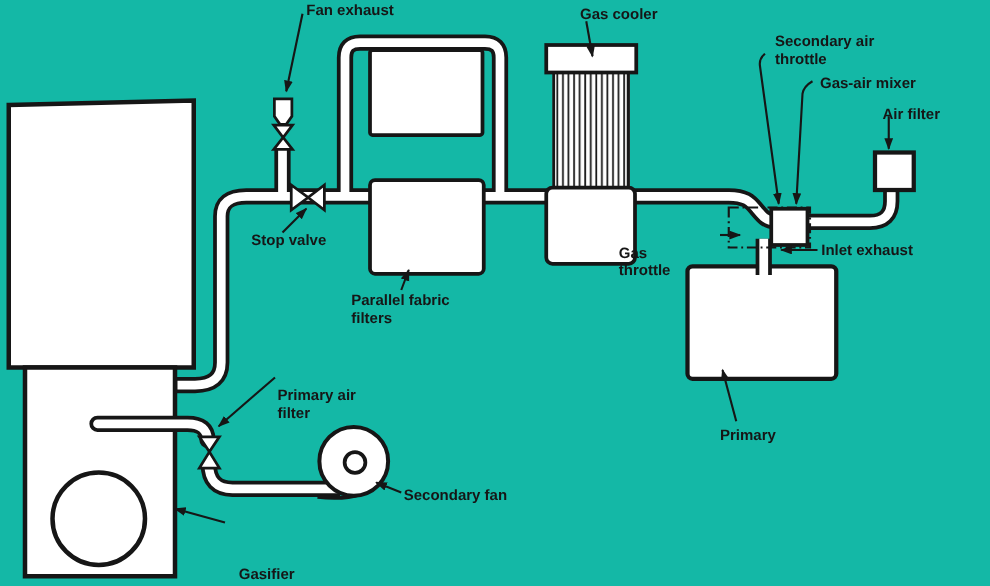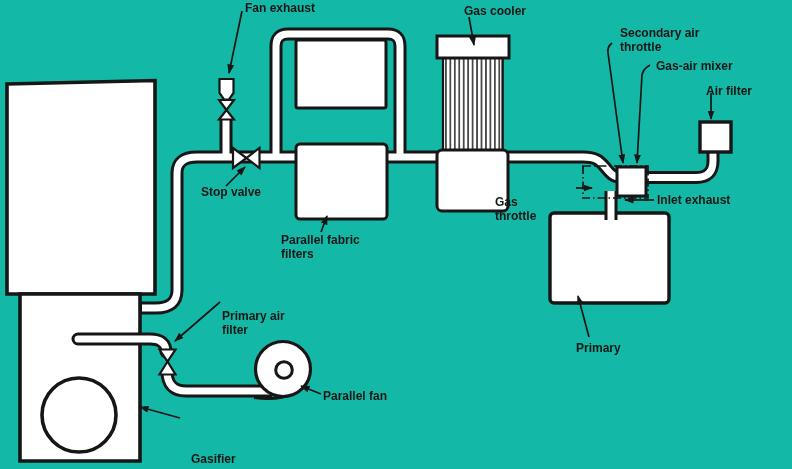--- a/index.html
+++ b/index.html
@@ -123,15 +123,15 @@
   <div class="lbl" style="left:201px;top:185px;text-align:center;">Stop valve</div>
   <div class="lbl" style="left:281px;top:233px;">
     <div>Parallel fabric</div>
     <div>filters</div>
   </div>
   <div class="lbl" style="left:576px;top:341px;">Primary</div>
   <div class="lbl" style="left:222px;top:290px;margin-top:19px;">
     <div>Primary air</div>
     <div>filter</div>
   </div>
-  <div class="lbl" style="left:323px;top:389px;">Parallel fan</div>
+  <div class="lbl" style="left:323px;top:389px;">Secondary fan</div>
   <div class="lbl" style="left:191px;top:412px;margin-top:40px;">Gasifier</div>
 </div>
 
 </body></html>

